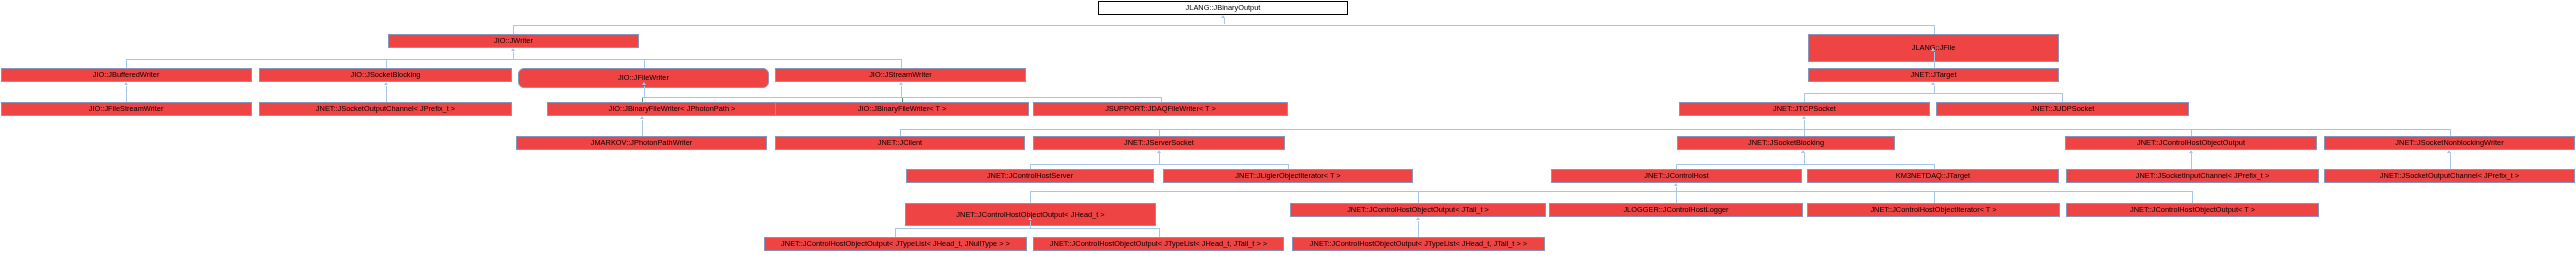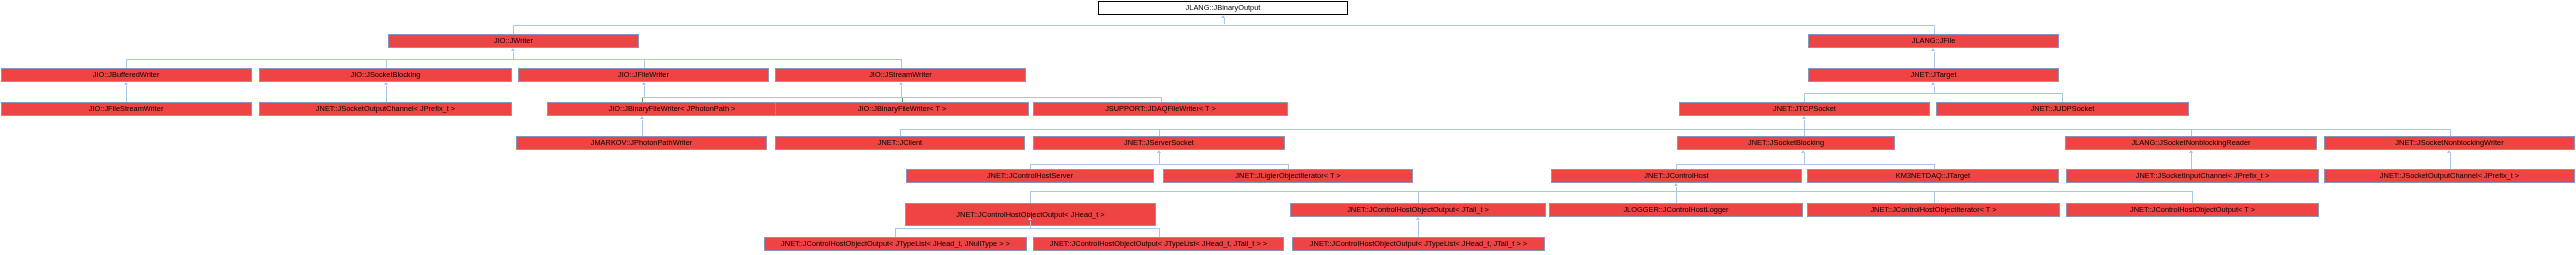--- a/index.html
+++ b/index.html
@@ -35,38 +35,38 @@
     border-right:2.5px solid transparent;
     border-bottom:3.7px solid #a6c7e7;
   }
 </style>
 </head>
 <body>
 
 <div id="stage">
     <div class="node highlight" title="JLANG::JBinaryOutput" style="left: 1098px; top: 0.6px; width: 250px; height: 14px;">JLANG::JBinaryOutput</div>
     <div class="node" title="JIO::JWriter" style="left: 388px; top: 34px; width: 251px; height: 14px;">JIO::JWriter</div>
-    <div class="node" title="JLANG::JFile" style="left: 1808px; top: 34px; width: 251px; height: 14px;">JLANG::JFile</div>
+    <div class="node" title="JLANG::JFile" style="left: 1808px; top: 34px; width: 251px; height: 28px;">JLANG::JFile</div>
     <div class="node" title="JIO::JBufferedWriter" style="left: 0.6px; top: 68px; width: 251px; height: 14px;">JIO::JBufferedWriter</div>
     <div class="node" title="JIO::JByteArrayWriter" style="left: 259px; top: 68px; width: 253px; height: 14px;">JIO::JSocketBlocking</div>
-    <div class="node" title="JIO::JFileWriter" style="left: 518px; top: 68px; width: 251px; height: 14px;">JIO::JFileWriter</div>
+    <div class="node" title="JIO::JFileWriter" style="left: 518px; top: 68px; width: 251px; height: 20px; border-radius: 6px;">JIO::JFileWriter</div>
     <div class="node" title="JIO::JStreamWriter" style="left: 775px; top: 68px; width: 251px; height: 14px;">JIO::JStreamWriter</div>
     <div class="node" title="JNET::JSocket" style="left: 1808px; top: 68px; width: 251px; height: 14px;">JNET::JTarget</div>
     <div class="node" title="JIO::JFileStreamWriter" style="left: 0.6px; top: 102px; width: 251px; height: 14px;">JIO::JFileStreamWriter</div>
     <div class="node" title="JNET::JSocketOutputChannel&lt; JPrefix_t &gt;" style="left: 259px; top: 102px; width: 253px; height: 14px;">JNET::JSocketOutputChannel&lt; JPrefix_t &gt;</div>
     <div class="node" title="JIO::JBinaryFileWriter&lt; JPhotonPath &gt;" style="left: 547px; top: 102px; width: 250px; height: 14px;">JIO::JBinaryFileWriter&lt; JPhotonPath &gt;</div>
     <div class="node" title="JIO::JBinaryFileWriter&lt; T &gt;" style="left: 775px; top: 102px; width: 254px; height: 14px;">JIO::JBinaryFileWriter&lt; T &gt;</div>
     <div class="node" title="JSUPPORT::JDAQFileWriter&lt; T &gt;" style="left: 1033px; top: 102px; width: 255px; height: 14px;">JSUPPORT::JDAQFileWriter&lt; T &gt;</div>
     <div class="node" title="JNET::JTCPSocket" style="left: 1679px; top: 102px; width: 251px; height: 14px;">JNET::JTCPSocket</div>
     <div class="node" title="JNET::JUDPSocket" style="left: 1936px; top: 102px; width: 253px; height: 14px;">JNET::JUDPSocket</div>
     <div class="node" title="JMARKOV::JPhotonPathWriter" style="left: 516px; top: 136px; width: 251px; height: 14px;">JMARKOV::JPhotonPathWriter</div>
     <div class="node" title="JNET::JClient" style="left: 775px; top: 136px; width: 250px; height: 14px;">JNET::JClient</div>
     <div class="node" title="JNET::JServerSocket" style="left: 1033px; top: 136px; width: 252px; height: 14px;">JNET::JServerSocket</div>
     <div class="node" title="JNET::JSocketBlocking" style="left: 1677px; top: 136px; width: 218px; height: 14px;">JNET::JSocketBlocking</div>
-    <div class="node" title="JNET::JSocketNonblockingReader" style="left: 2065px; top: 136px; width: 252px; height: 14px;">JLANG::JSocketNonblockingReader</div>
+    <div class="node" title="JNET::JSocketNonblockingReader" style="left: 2065px; top: 136px; width: 252px; height: 14px;">JNET::JControlHostObjectOutput</div>
     <div class="node" title="JNET::JSocketNonblockingWriter" style="left: 2324px; top: 136px; width: 251px; height: 14px;">JNET::JSocketNonblockingWriter</div>
     <div class="node" title="JNET::JControlHostServer" style="left: 906px; top: 169px; width: 248px; height: 14px;">JNET::JControlHostServer</div>
     <div class="node" title="JNET::JLigierObjectIterator&lt; T &gt;" style="left: 1163px; top: 169px; width: 250px; height: 14px;">JNET::JLigierObjectIterator&lt; T &gt;</div>
     <div class="node" title="JNET::JControlHost" style="left: 1551px; top: 169px; width: 251px; height: 14px;">JNET::JControlHost</div>
     <div class="node" title="KM3NETDAQ::JTarget" style="left: 1807px; top: 169px; width: 252px; height: 14px;">KM3NETDAQ::JTarget</div>
     <div class="node" title="JNET::JSocketInputChannel&lt; JPrefix_t &gt;" style="left: 2066px; top: 169px; width: 253px; height: 14px; padding-left: 20px;">JNET::JSocketInputChannel&lt; JPrefix_t &gt;</div>
     <div class="node" title="JNET::JSocketOutputChannel&lt; JPrefix_t &gt;" style="left: 2324px; top: 169px; width: 251px; height: 14px;">JNET::JSocketOutputChannel&lt; JPrefix_t &gt;</div>
     <div class="node" title="JNET::JControlHostObjectOutput&lt; JHead_t &gt;" style="left: 905px; top: 203px; width: 251px; height: 23px;">JNET::JControlHostObjectOutput&lt; JHead_t &gt;</div>
     <div class="node" title="JNET::JControlHostObjectOutput&lt; JTail_t &gt;" style="left: 1290px; top: 203px; width: 256px; height: 14px;">JNET::JControlHostObjectOutput&lt; JTail_t &gt;</div>
     <div class="node" title="JLOGGER::JControlHostLogger" style="left: 1549px; top: 203px; width: 254px; height: 14px;">JLOGGER::JControlHostLogger</div>

